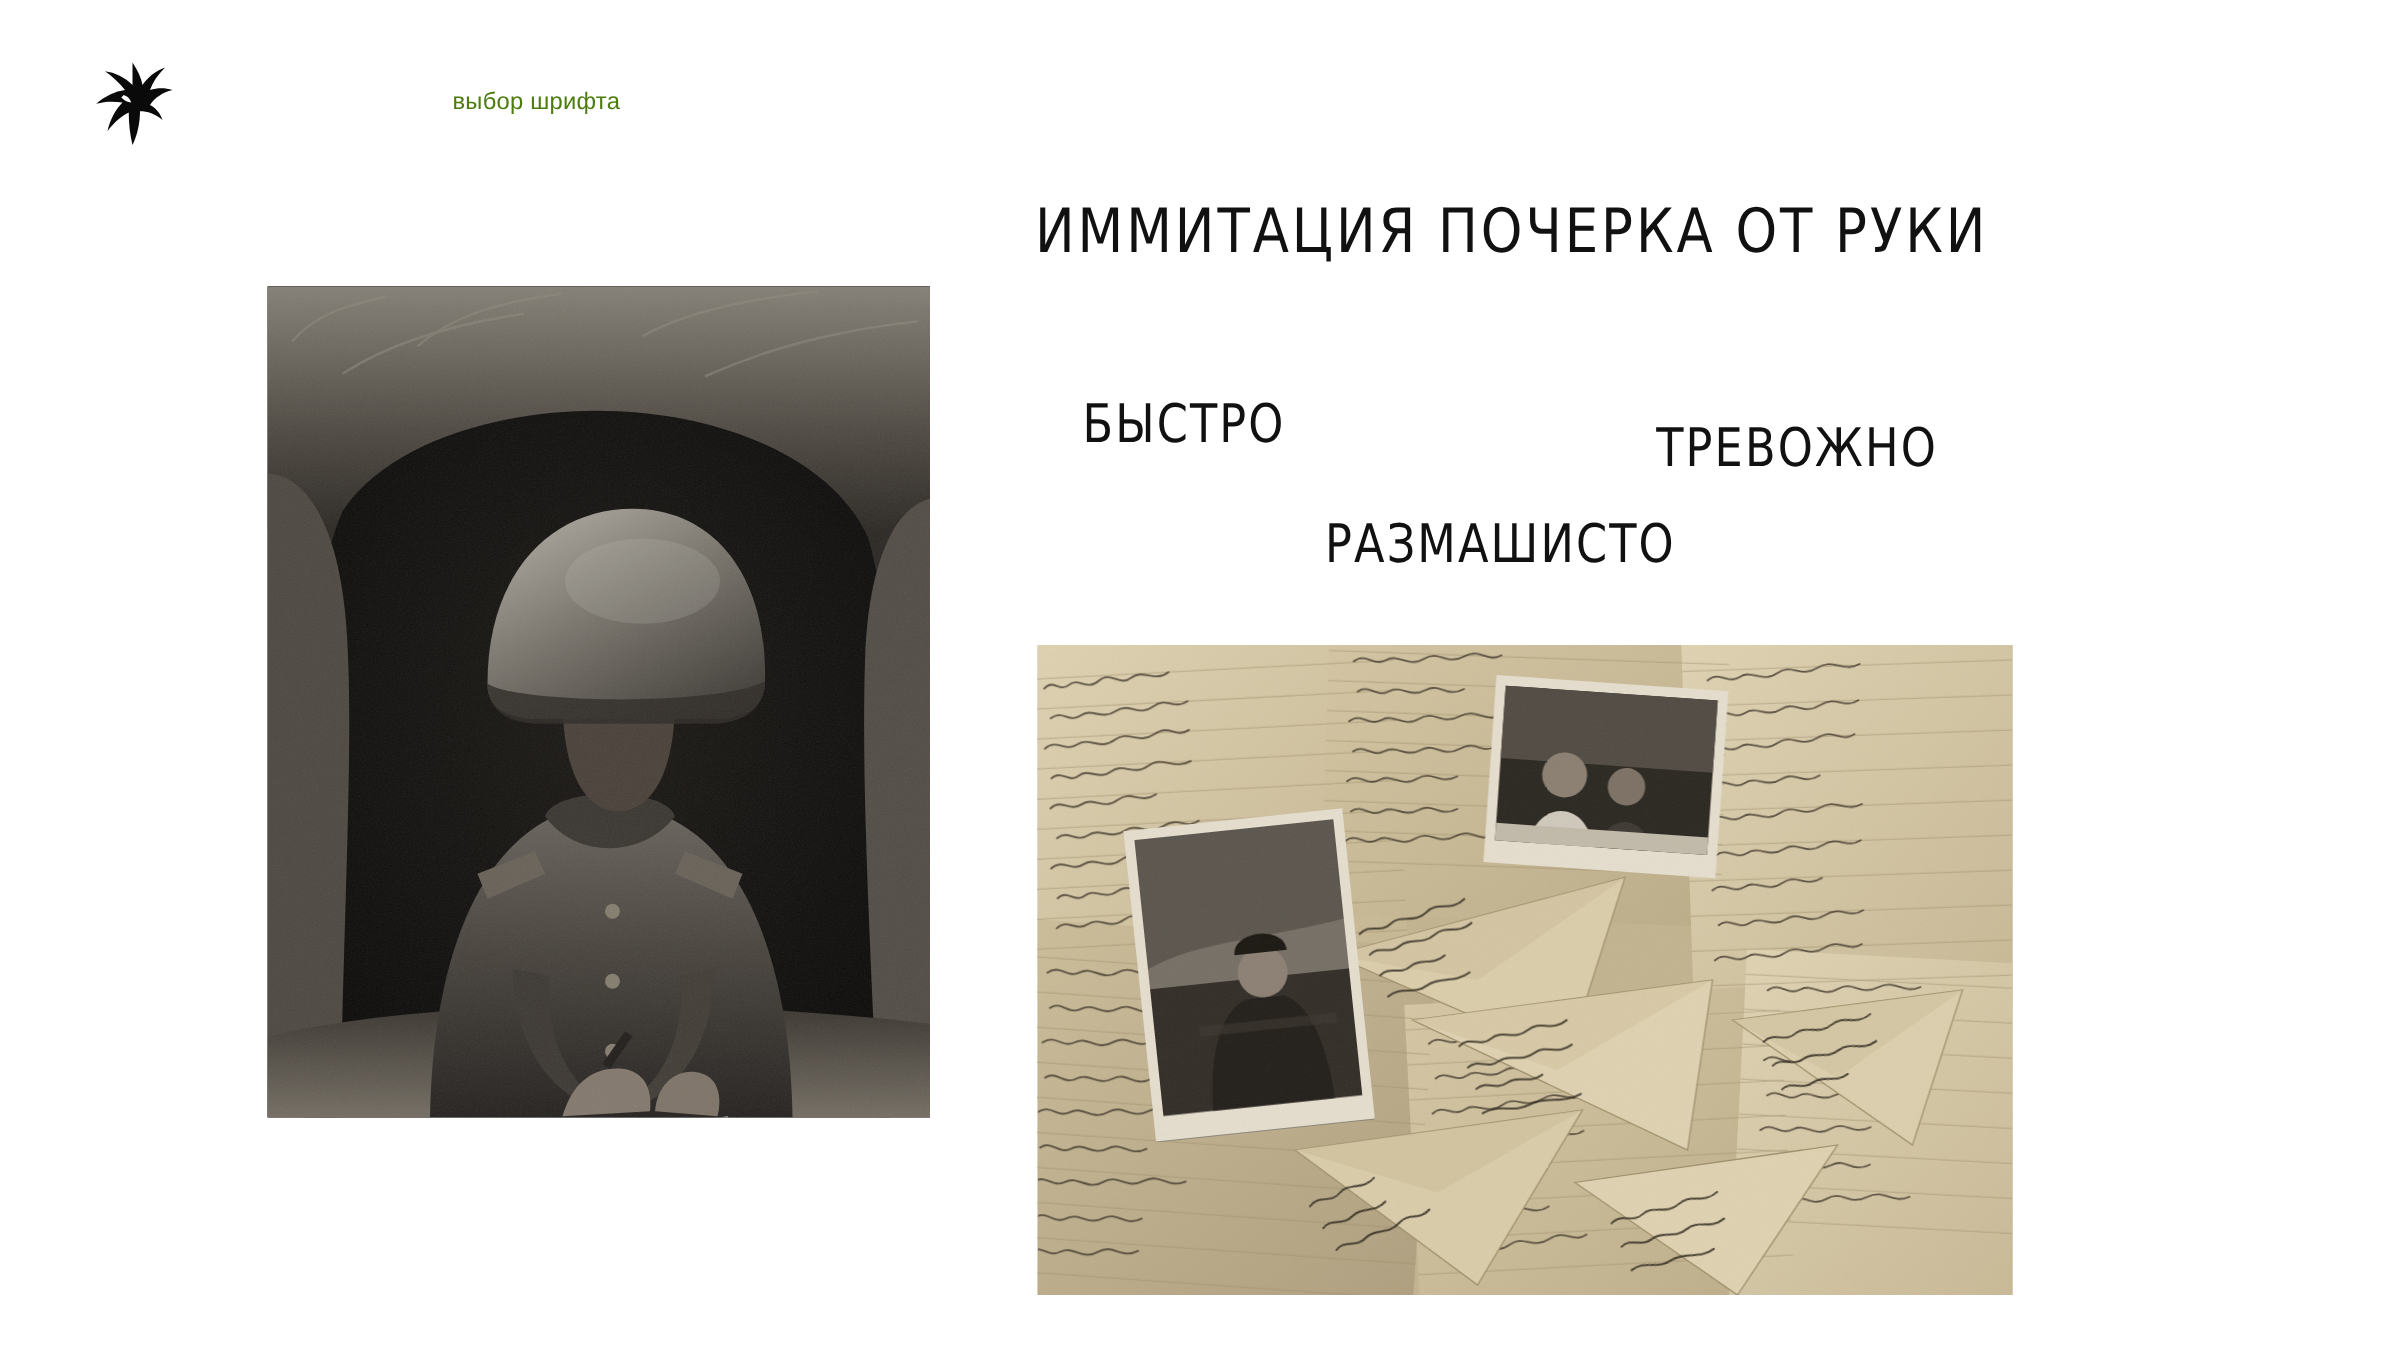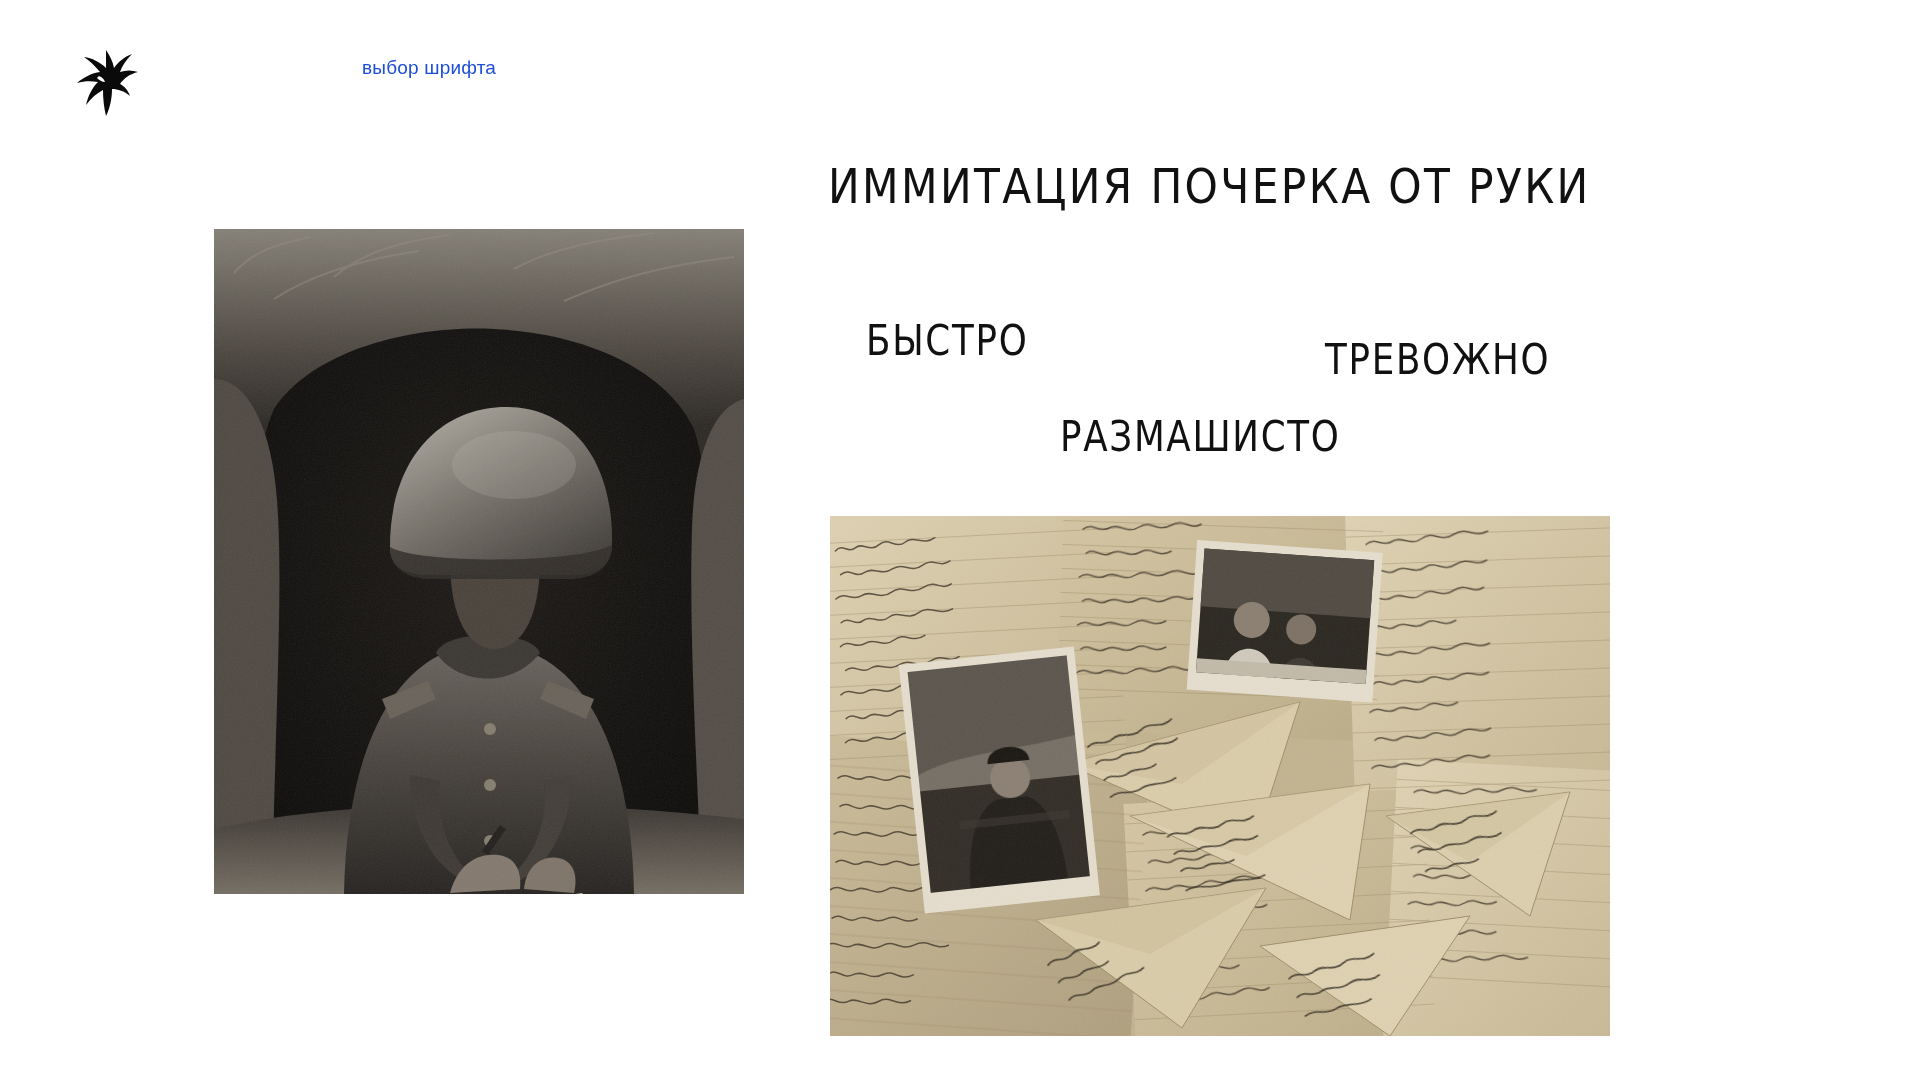--- a/index.html
+++ b/index.html
@@ -23,24 +23,24 @@
     left: 66px;
     top: 46px;
     width: 96px;
     height: 76px;
   }
   .logo svg { display: block; width: 100%; height: 100%; }
 
   .slide-label {
     position: absolute;
     left: 362px;
-    top: 57px;
+    top: 71px;
     font-size: 19px;
     letter-spacing: 0.2px;
-    color: #1d4ed8;
+    color: #4d7c0f;
     white-space: nowrap;
   }
 
   
   .photo-soldier {
     position: absolute;
     left: 214px;
     top: 229px;
     width: 530px;
     height: 665px;

